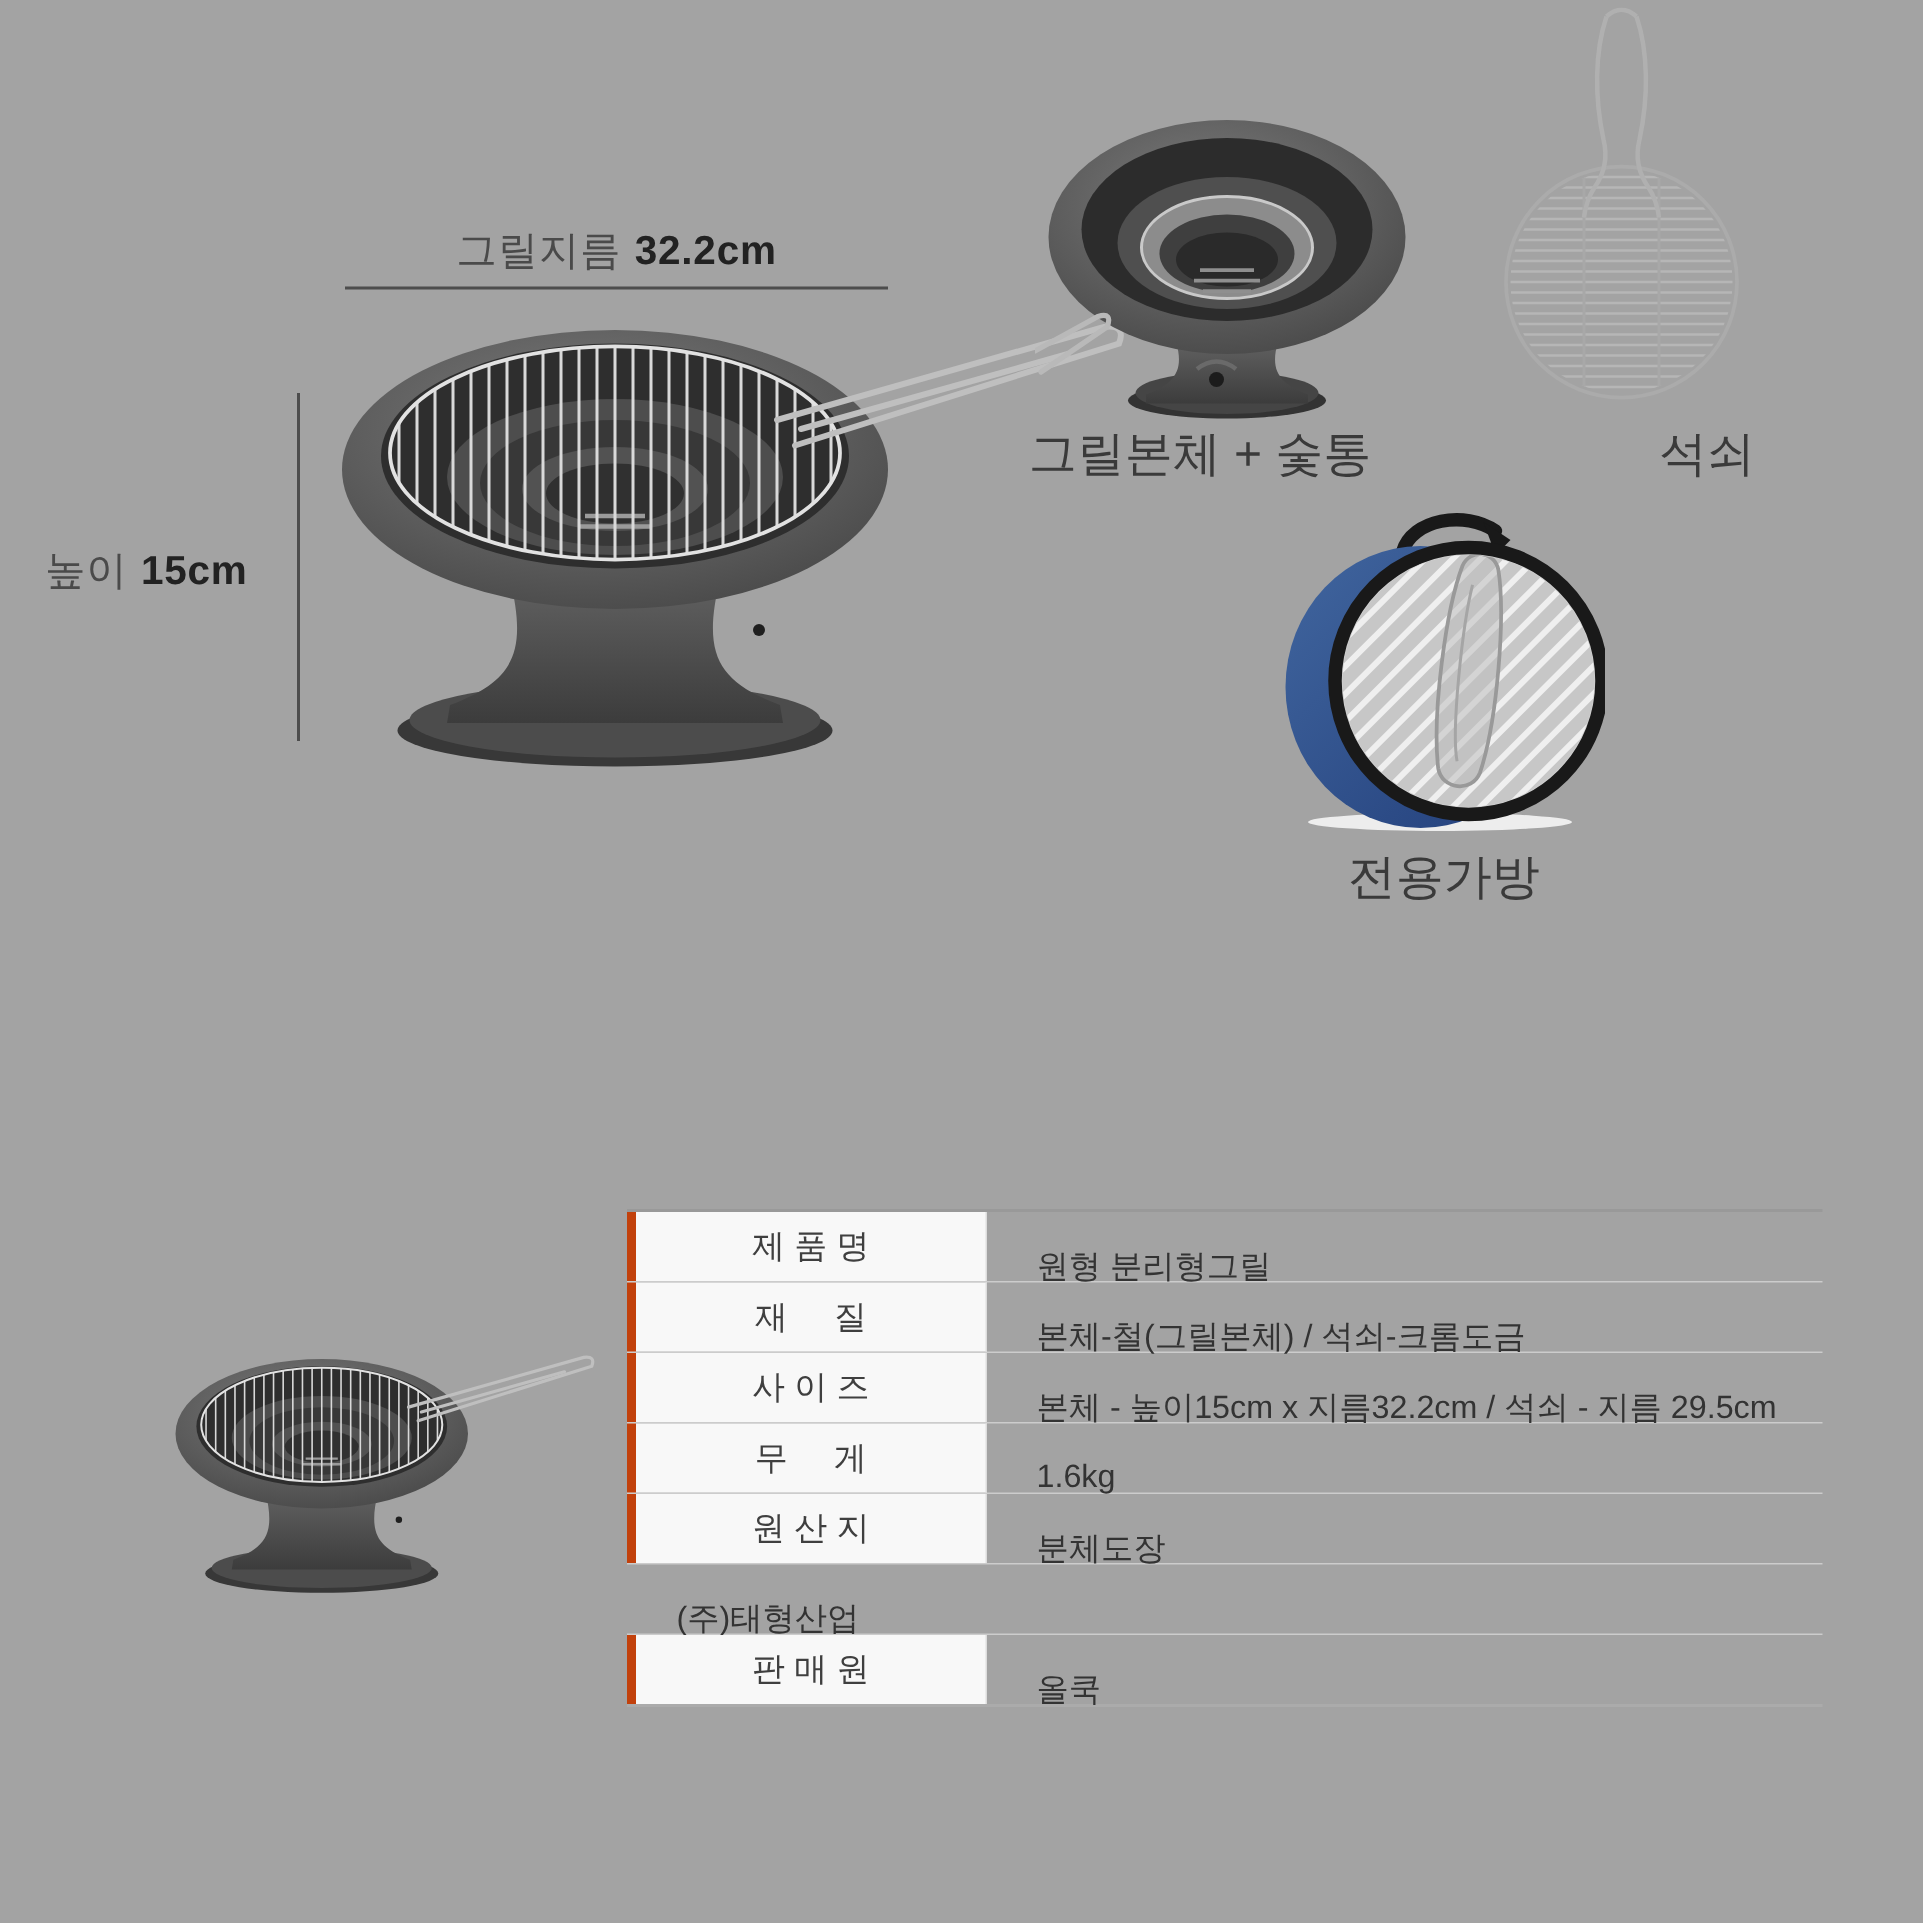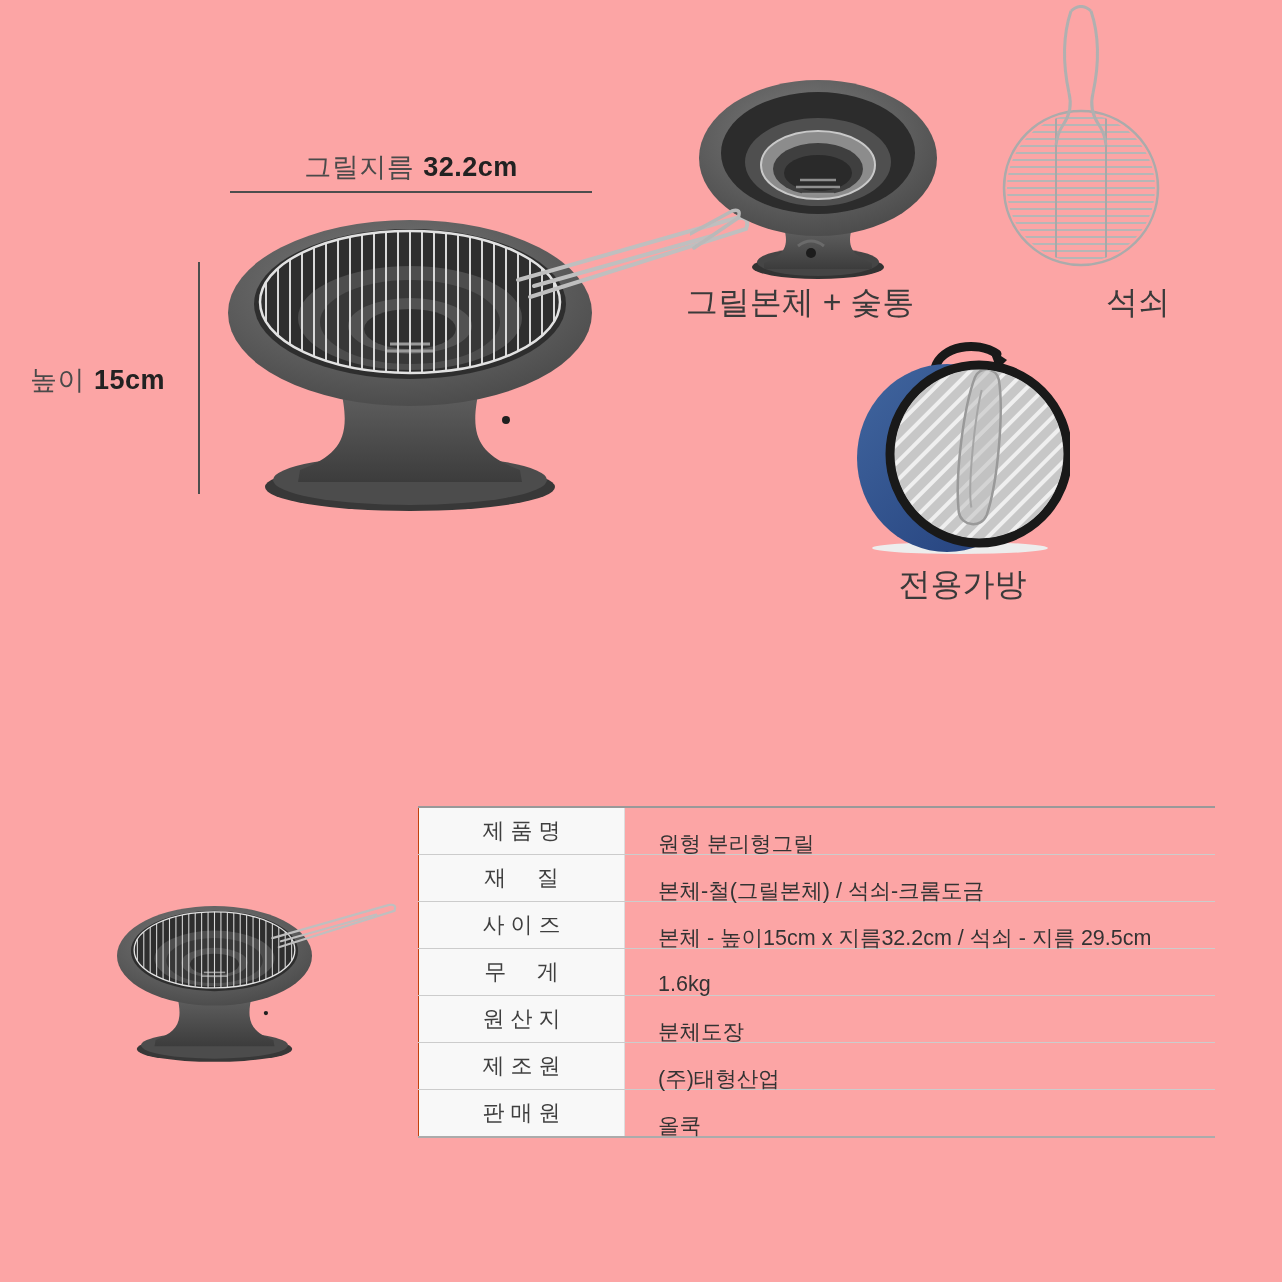--- a/index.html
+++ b/index.html
@@ -1,17 +1,17 @@
 <!DOCTYPE html>
 <html><head>
 <meta charset="utf-8">
 <style>
   html,body{margin:0;padding:0;background:#fff;}
   #canvas{
-    position:relative;width:1282px;height:1282px;background:#fca5a5;overflow:hidden;
+    position:relative;width:1282px;height:1282px;background:#a3a3a3;overflow:hidden;
     font-family:"Liberation Sans","DejaVu Sans",sans-serif;color:#333;
   }
   .abs{position:absolute;}
   
   .dim-text{font-size:27px;color:#4a4a4a;letter-spacing:0.5px;}
   .dim-text b{color:#222;font-weight:bold;}
   .dim-diameter-text{left:230px;top:149px;width:362px;text-align:center;}
   .dim-diameter-line{left:230px;top:191px;width:362px;height:2px;background:#4d4d4d;}
   .dim-height-text{left:30px;top:362px;width:156px;}
   .dim-height-line{left:198px;top:262px;width:2px;height:232px;background:#4d4d4d;}
@@ -26,22 +26,22 @@
   .label-grate{left:1048px;top:281px;width:180px;}
   .label-bag{left:855px;top:563px;width:215px;}
   
   .spec-table{
     left:418px;top:806px;width:797px;
     border-top:2px solid #999;border-bottom:2px solid #ababab;
   }
   .spec-row{display:flex;height:46px;border-bottom:1px solid #ccc;}
   .spec-row:last-child{border-bottom:none;}
   .spec-label{
-    width:207px;box-sizing:border-box;background:#f8f8f8;
-    border-left:1px solid #c2410c;border-right:1px solid #ddd;
+    width:240px;box-sizing:border-box;background:#f8f8f8;
+    border-left:6px solid #c2410c;border-right:1px solid #ddd;
     display:flex;align-items:center;justify-content:center;
     font-size:22px;color:#3f3f3f;white-space:pre;
   }
   .spec-value{
     flex:1;display:flex;align-items:center;padding-left:33px;
     font-size:21.5px;color:#333;white-space:pre;margin-top:24px;
   }
 </style>
 </head>
 <body>
@@ -260,21 +260,20 @@
     </div>
     <div class="spec-row">
       <div class="spec-label">무     게</div>
       <div class="spec-value">1.6kg</div>
     </div>
     <div class="spec-row">
       <div class="spec-label">원 산 지</div>
       <div class="spec-value">분체도장</div>
     </div>
     <div class="spec-row">
-      <div class="spec-label">제 조 원</div>
       <div class="spec-value">(주)태형산업</div>
     </div>
     <div class="spec-row">
       <div class="spec-label">판 매 원</div>
       <div class="spec-value">올쿡</div>
     </div>
   </div>
 
 </div>
 

